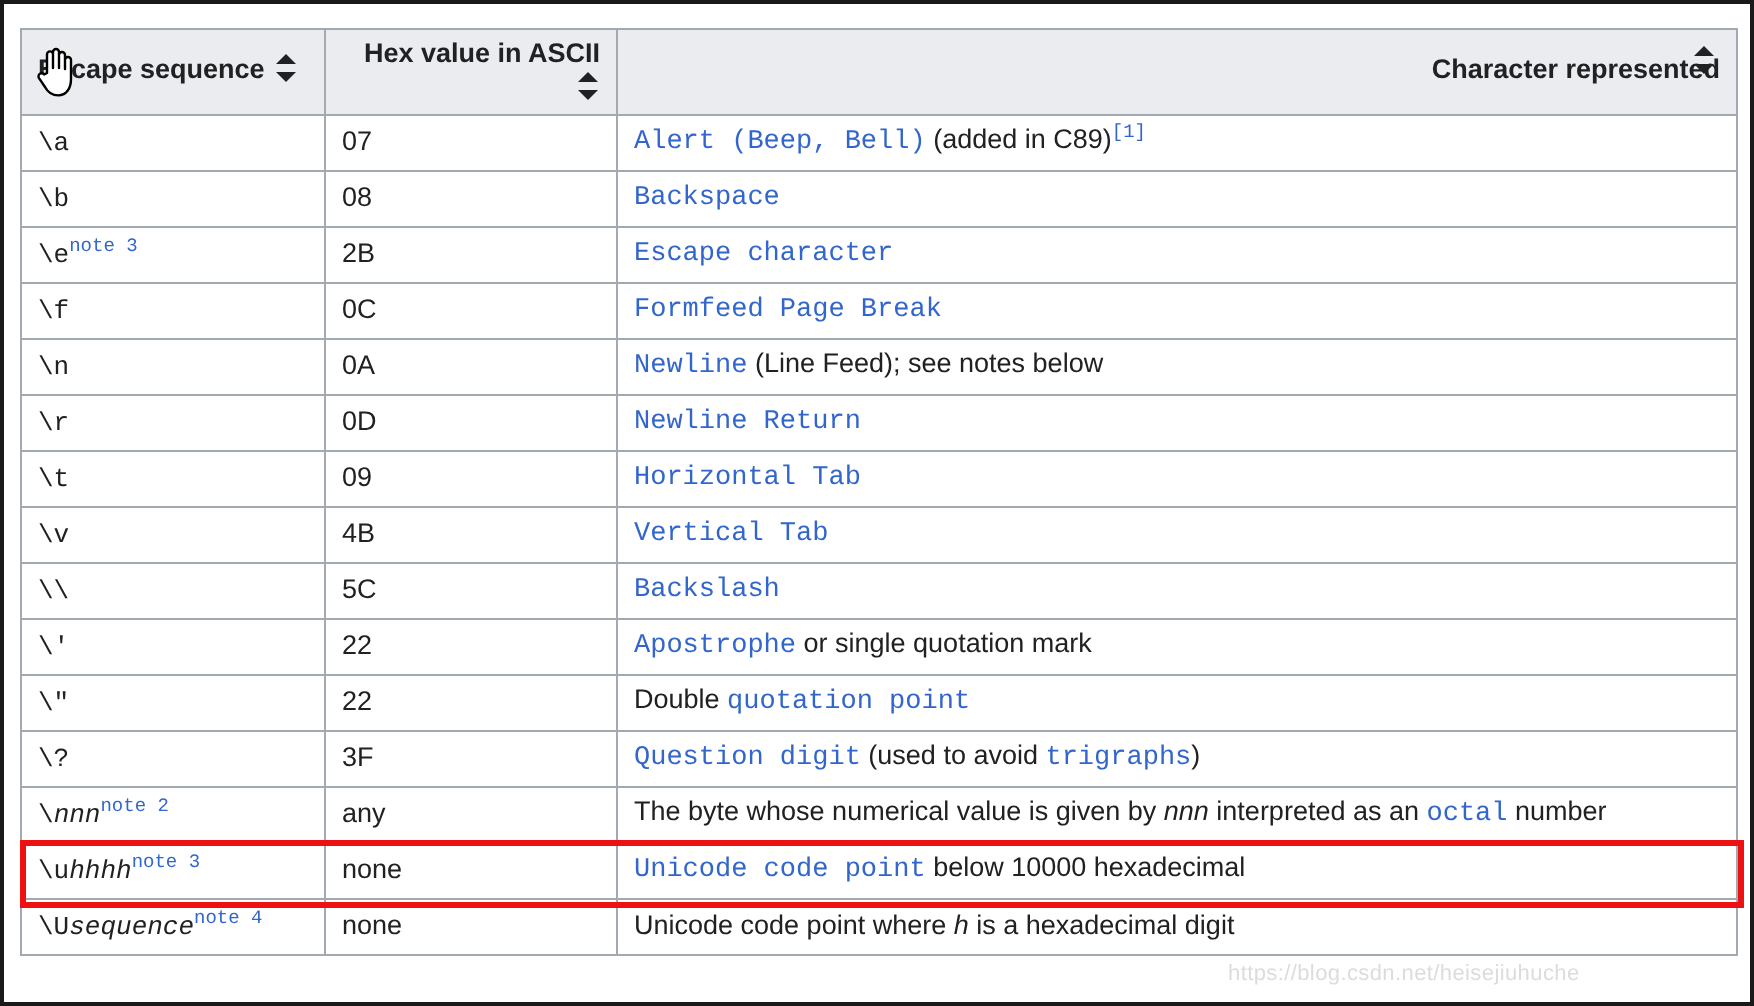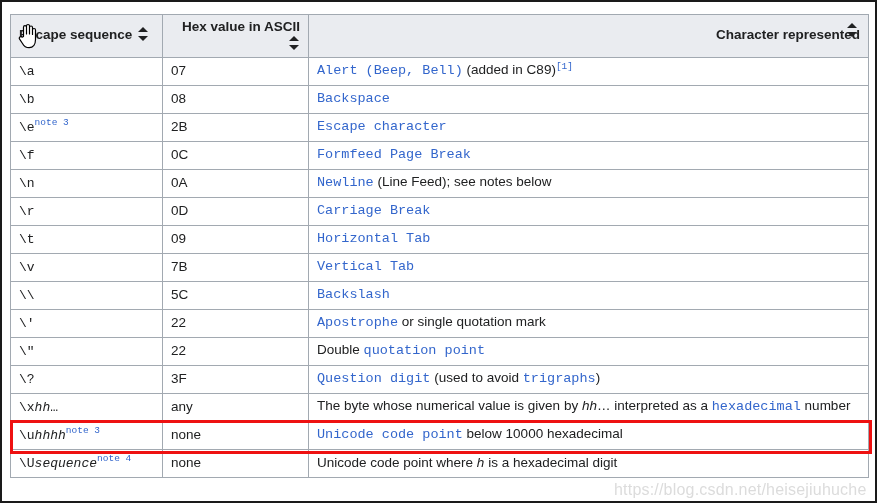--- a/index.html
+++ b/index.html
@@ -134,21 +134,21 @@
     box-sizing: border-box;
     pointer-events: none;
     z-index: 5;
   }
 
   
   #watermark {
     position: absolute;
     left: 612px;
     top: 479px;
-    font-size: 16px;
+    font-size: 11px;
     color: #dcdcdc;
     letter-spacing: 0.2px;
     white-space: nowrap;
     font-family: "Liberation Sans", sans-serif;
     z-index: 6;
   }
 
   
   #cursor-hand {
     position: absolute;
@@ -202,30 +202,30 @@
             <td class="col-chr"><a class="wl">Formfeed Page Break</a></td>
           </tr>
           <tr class="data-row">
             <td class="col-esc"><span class="mono">\n</span></td>
             <td class="col-hex">0A</td>
             <td class="col-chr"><a class="wl">Newline</a> (Line Feed); see notes below</td>
           </tr>
           <tr class="data-row">
             <td class="col-esc"><span class="mono">\r</span></td>
             <td class="col-hex">0D</td>
-            <td class="col-chr"><a class="wl">Carriage Break</a></td>
+            <td class="col-chr"><a class="wl">Newline Return</a></td>
           </tr>
           <tr class="data-row">
             <td class="col-esc"><span class="mono">\t</span></td>
             <td class="col-hex">09</td>
             <td class="col-chr"><a class="wl">Horizontal Tab</a></td>
           </tr>
           <tr class="data-row">
             <td class="col-esc"><span class="mono">\v</span></td>
-            <td class="col-hex">7B</td>
+            <td class="col-hex">4B</td>
             <td class="col-chr"><a class="wl">Vertical Tab</a></td>
           </tr>
           <tr class="data-row">
             <td class="col-esc"><span class="mono">\\</span></td>
             <td class="col-hex">5C</td>
             <td class="col-chr"><a class="wl">Backslash</a></td>
           </tr>
           <tr class="data-row">
             <td class="col-esc"><span class="mono">\'</span></td>
             <td class="col-hex">22</td>
@@ -235,23 +235,23 @@
             <td class="col-esc"><span class="mono">\"</span></td>
             <td class="col-hex">22</td>
             <td class="col-chr">Double <a class="wl">quotation point</a></td>
           </tr>
           <tr class="data-row">
             <td class="col-esc"><span class="mono">\?</span></td>
             <td class="col-hex">3F</td>
             <td class="col-chr"><a class="wl">Question digit</a> (used to avoid <a class="wl">trigraphs</a>)</td>
           </tr>
           <tr class="data-row">
-            <td class="col-esc"><span class="mono">\x<i>hh</i>…</span></td>
+            <td class="col-esc"><span class="mono">\<i>nnn</i></span><sup><a class="wl">note 2</a></sup></td>
             <td class="col-hex">any</td>
-            <td class="col-chr">The byte whose numerical value is given by <span class="it">hh</span>… interpreted as a <a class="wl">hexadecimal</a> number</td>
+            <td class="col-chr">The byte whose numerical value is given by <span class="it">nnn</span> interpreted as an <a class="wl">octal</a> number</td>
           </tr>
           <tr class="data-row">
             <td class="col-esc"><span class="mono">\u<i>hhhh</i></span><sup><a class="wl">note 3</a></sup></td>
             <td class="col-hex">none</td>
             <td class="col-chr"><a class="wl">Unicode code point</a> below 10000 hexadecimal</td>
           </tr>
           <tr class="data-row">
             <td class="col-esc"><span class="mono">\U<i>sequence</i></span><sup><a class="wl">note 4</a></sup></td>
             <td class="col-hex">none</td>
             <td class="col-chr">Unicode code point where <span class="it">h</span> is a hexadecimal digit</td>

